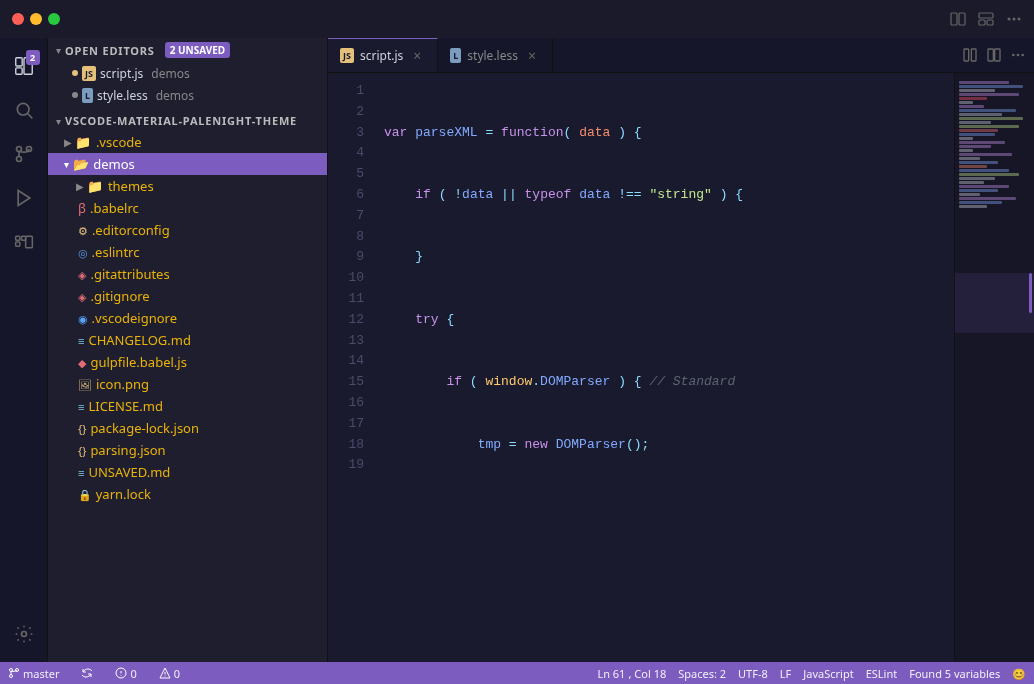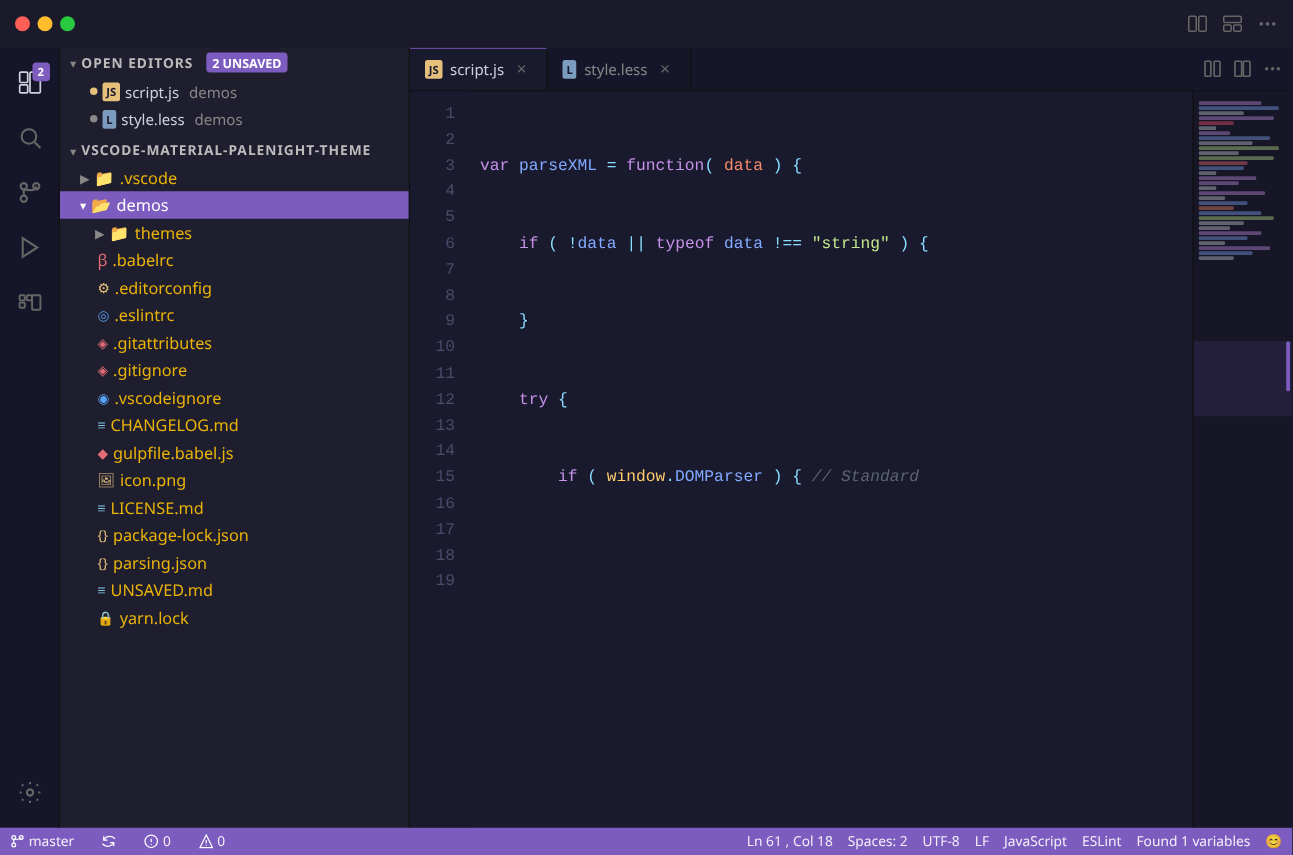--- a/index.html
+++ b/index.html
@@ -563,20 +563,21 @@
           <div>17</div>
           <div>18</div>
           <div>19</div>
       </div>
       <div id="code-content">
         <div class="code-line"><span class="c-keyword">var</span> <span class="c-var">parseXML</span> <span class="c-operator">=</span> <span class="c-keyword">function</span><span class="c-punct">(</span> <span class="c-param">data</span> <span class="c-punct">)</span> <span class="c-punct">{</span></div>
         <div class="code-line">    <span class="c-keyword">if</span> <span class="c-punct">(</span> <span class="c-operator">!</span><span class="c-var">data</span> <span class="c-operator">||</span> <span class="c-keyword">typeof</span> <span class="c-var">data</span> <span class="c-operator">!==</span> <span class="c-string">"string"</span> <span class="c-punct">)</span> <span class="c-punct">{</span></div>
         <div class="code-line">    <span class="c-punct">}</span></div>
         <div class="code-line">    <span class="c-keyword">try</span> <span class="c-punct">{</span></div>
         <div class="code-line">        <span class="c-keyword">if</span> <span class="c-punct">(</span> <span class="c-type">window</span><span class="c-punct">.</span><span class="c-func">DOMParser</span> <span class="c-punct">)</span> <span class="c-punct">{</span> <span class="c-comment">// Standard</span></div>
+        <div class="code-line">            <span class="c-var">tmp</span> <span class="c-operator">=</span> <span class="c-keyword">new</span> <span class="c-func">DOMParser</span><span class="c-punct">();</span></div>
         
         
         
         
         
         
         
         
         
         
@@ -673,19 +674,19 @@
     <span class="status-item">
       <span>LF</span>
     </span>
     <span class="status-item">
       <span>JavaScript</span>
     </span>
     <span class="status-item">
       <span>ESLint</span>
     </span>
     <span class="status-item">
-      <span>Found 1 variables</span>
+      <span>Found 5 variables</span>
     </span>
     <span class="status-item">
       <span>😊</span>
     </span>
   </div>
 </div>
 
 </body></html>

